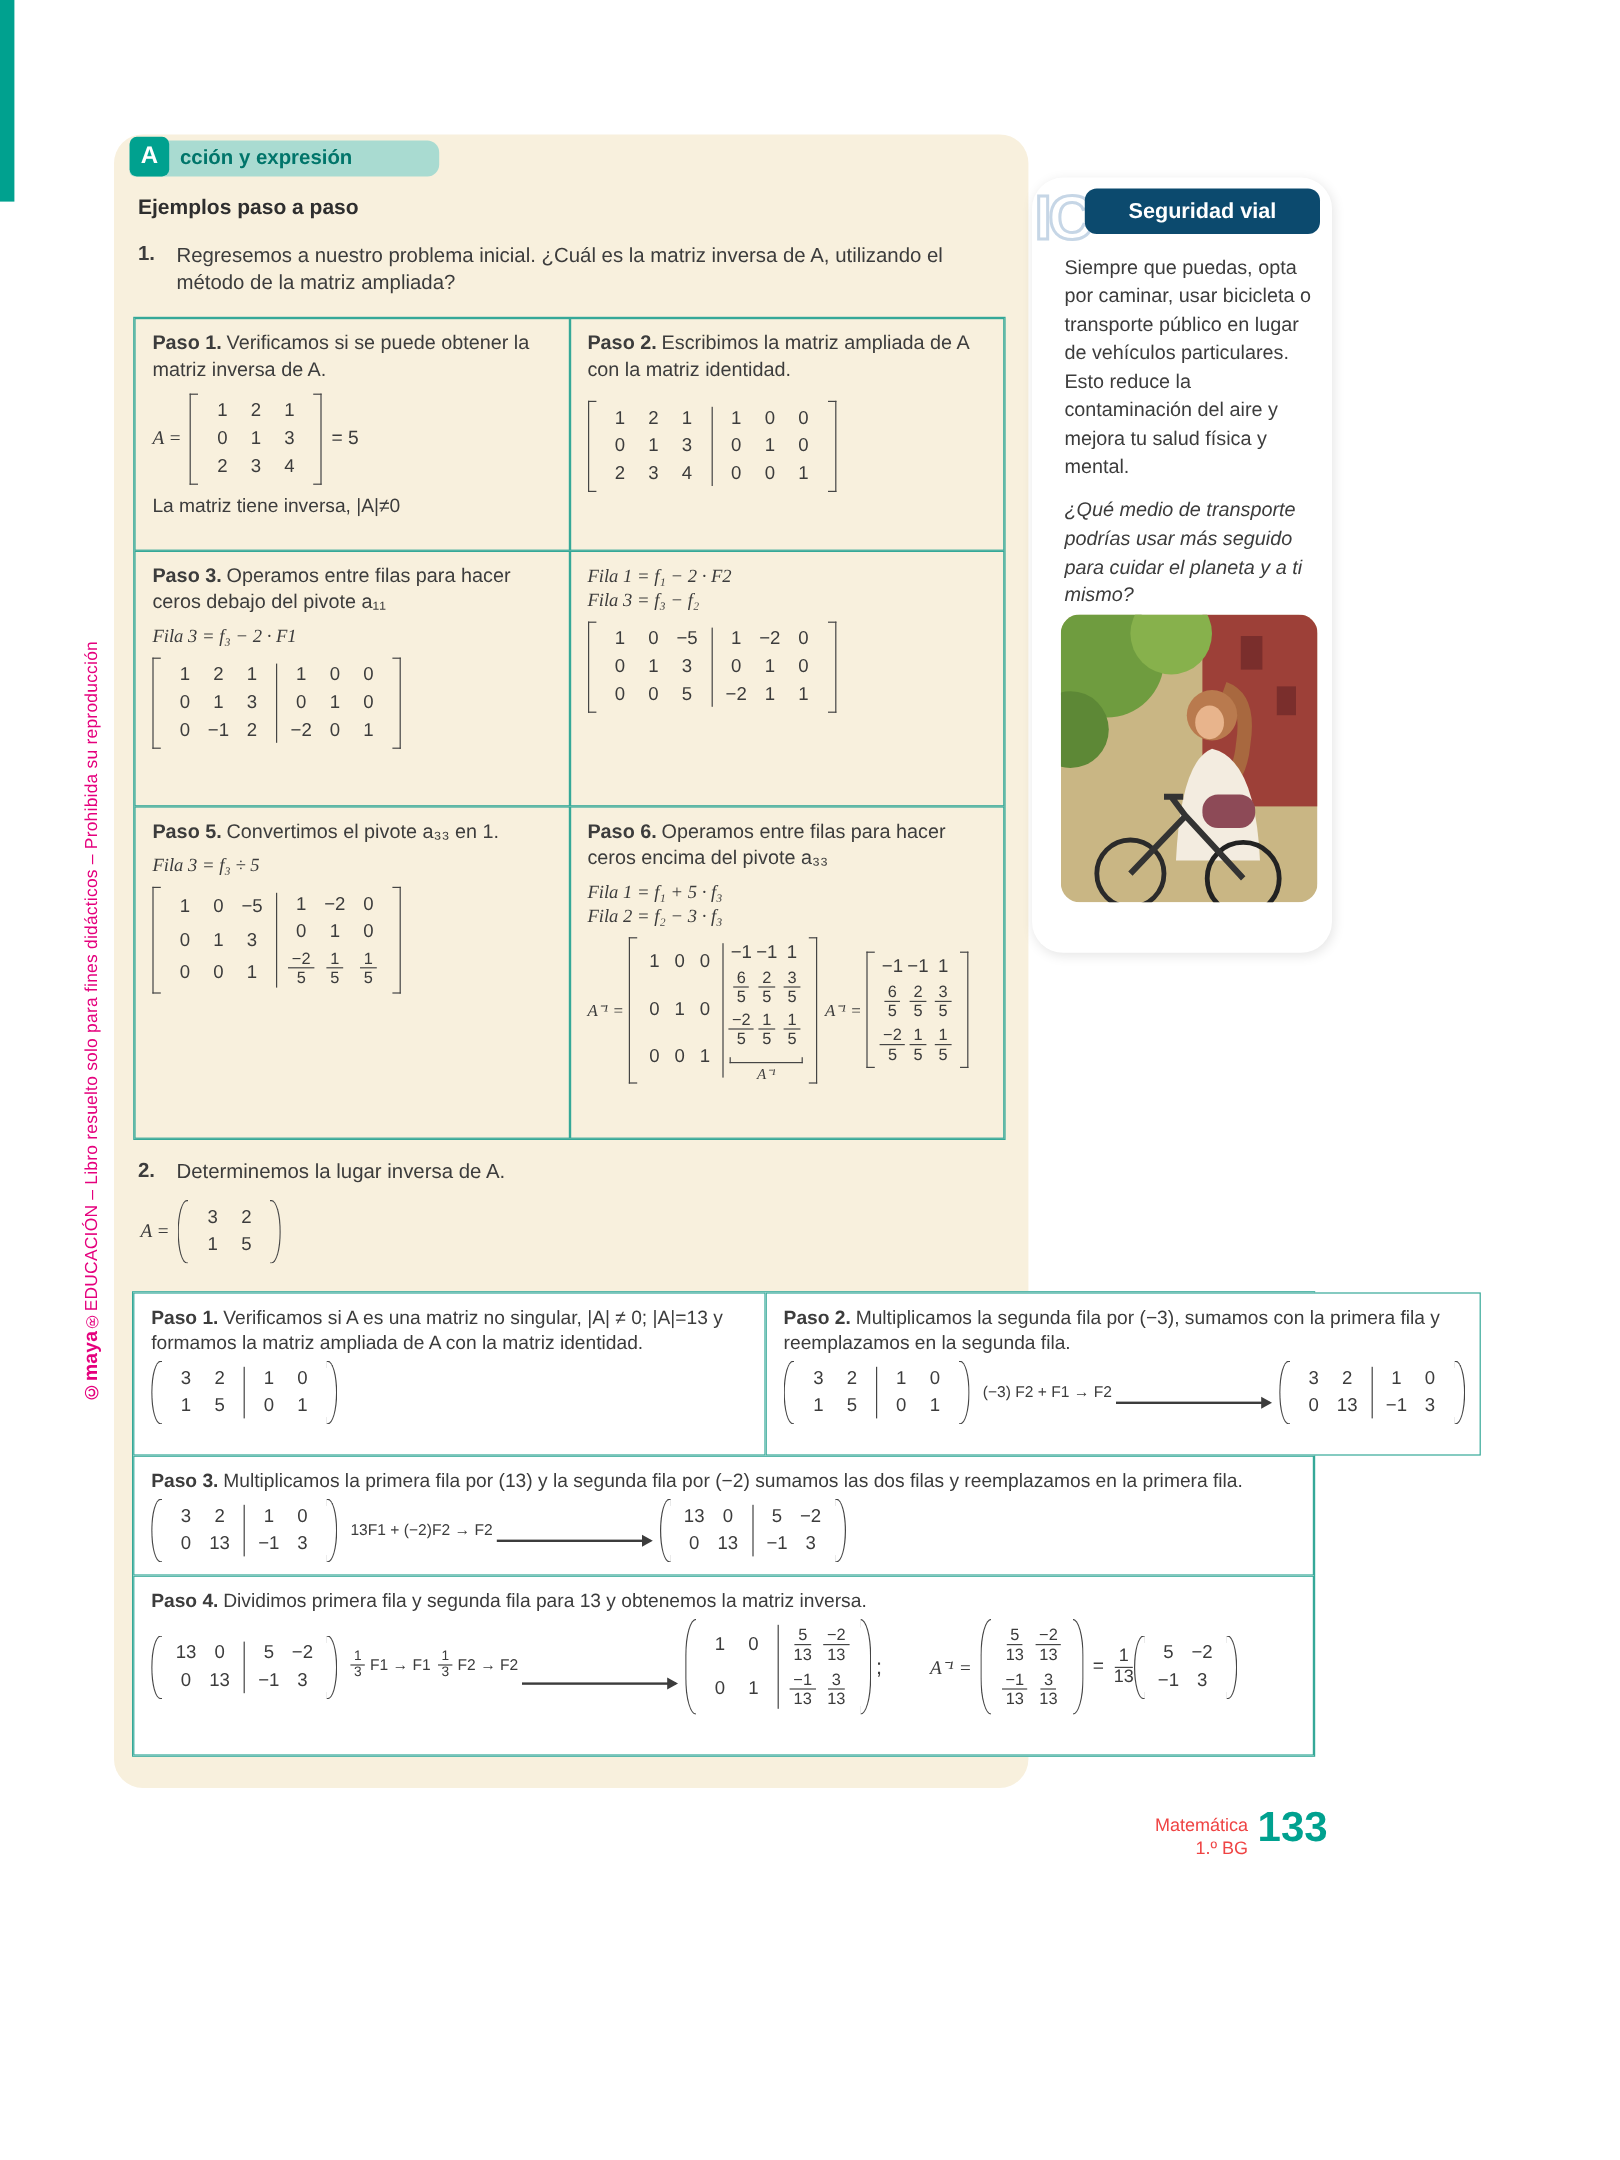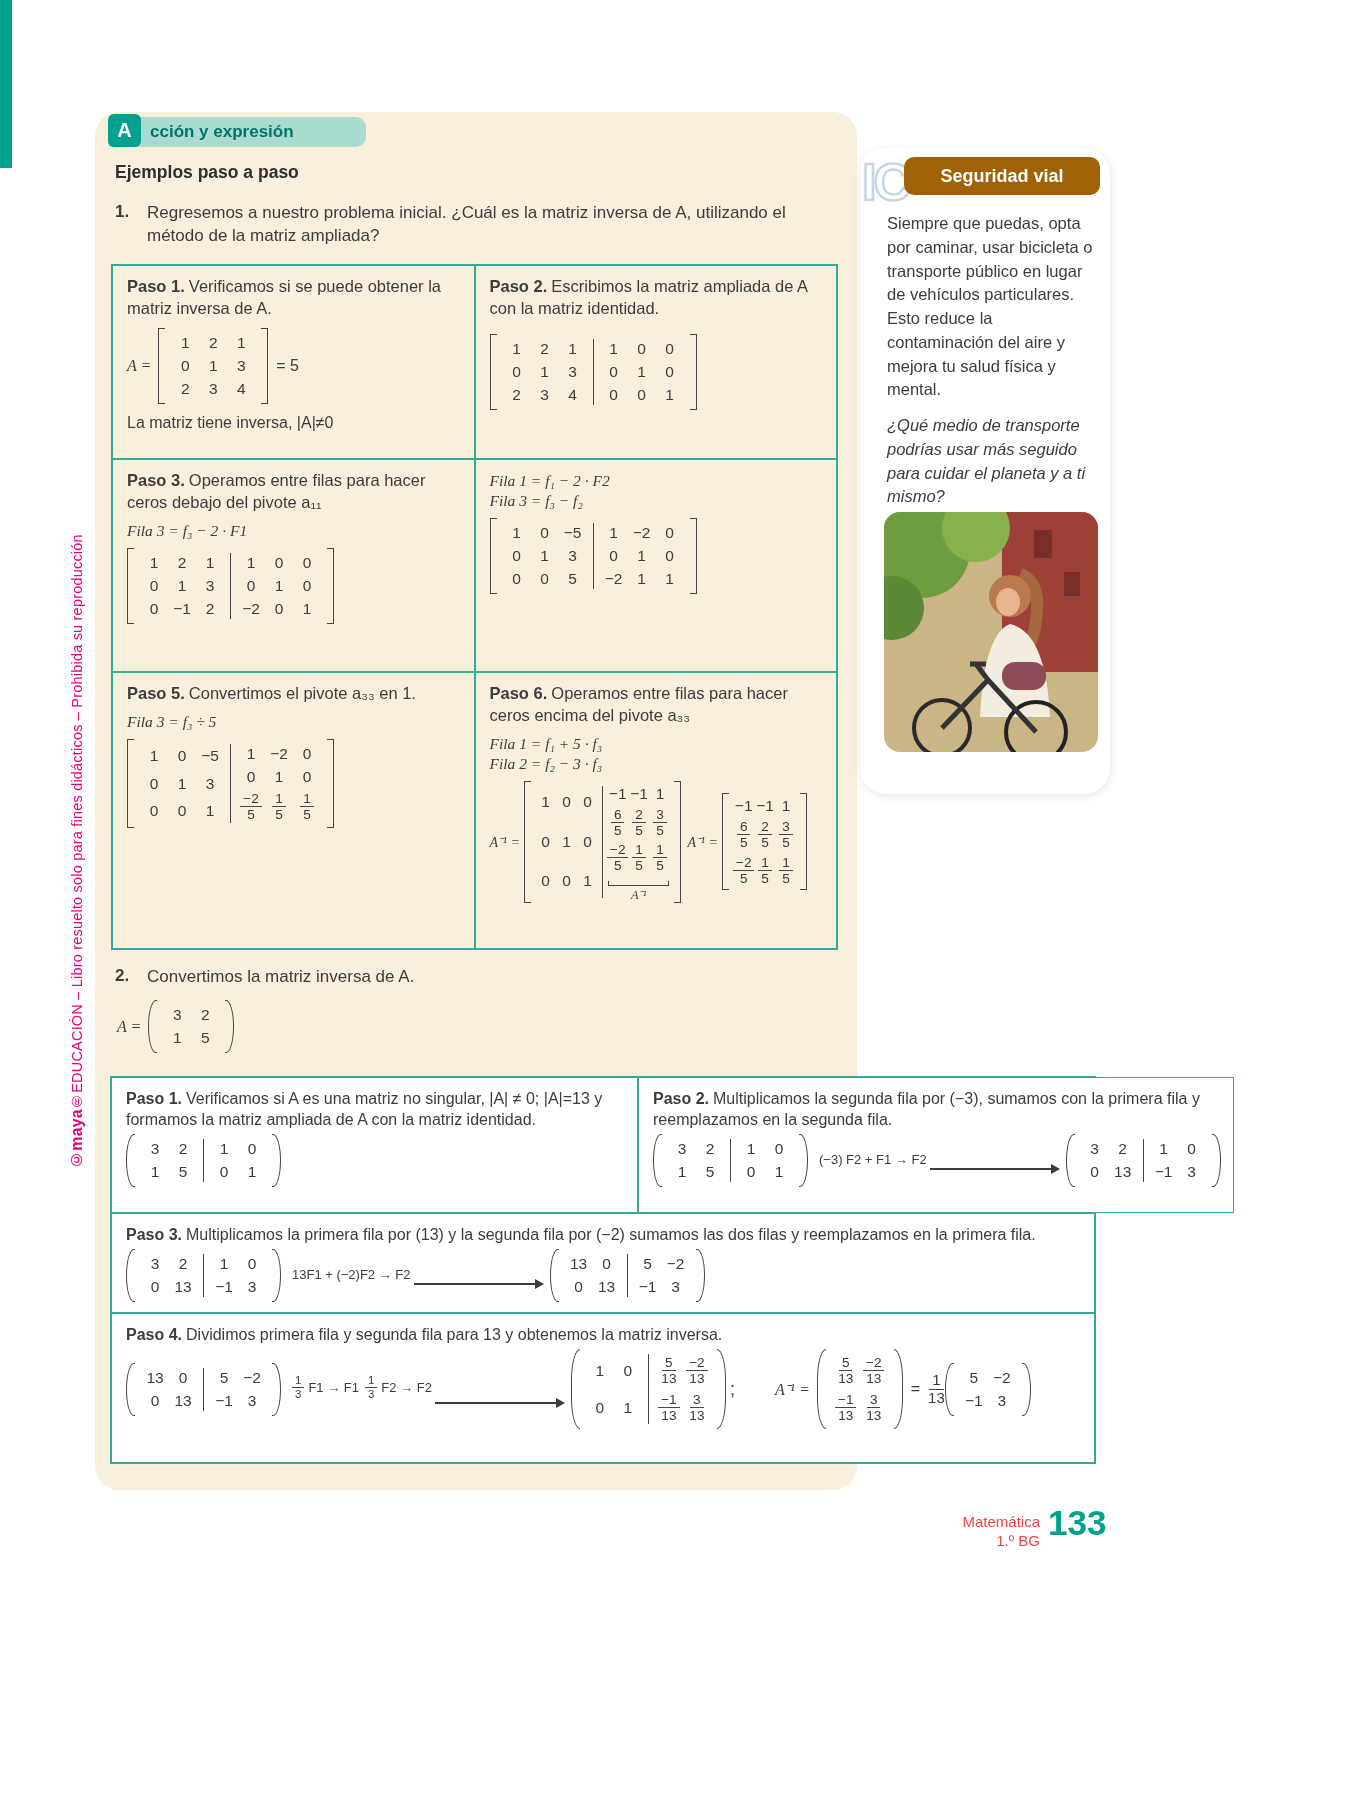--- a/index.html
+++ b/index.html
@@ -86,21 +86,21 @@
   .c-s3 { min-height:99px; }
   .c-s4 { min-height:150px; }
   .t2 .ctext { margin-bottom:4px; }
   .t2 .mrow { margin-top:4px; }
 
   
   .card { position:absolute; left:860px; top:148px; width:250px; height:646px; background:#fff;
     border-radius:26px; box-shadow:1px 2px 10px rgba(0,0,0,.10); }
   .ic-mark { position:absolute; left:2px; top:4px; font-size:52px; font-weight:800; letter-spacing:-3px;
     color:#ffffff; -webkit-text-stroke:2.5px #c6d6e6; text-stroke:2.5px #c6d6e6;text-align:right; }
-  .pill { position:absolute; left:44px; top:9px; width:196px; height:38px; background:#a16207;
+  .pill { position:absolute; left:44px; top:9px; width:196px; height:38px; background:#0c4a6e;
     border-radius:10px; color:#fff; font-weight:bold; font-size:18px;
     display:flex; align-items:center; justify-content:center; }
   .sb-body { position:absolute; left:27px; top:64px; width:214px; font-size:16.5px; line-height:1.44; }
   .sb-q { position:absolute; left:27px; top:266px; width:214px; font-size:16.5px; line-height:1.44;
     font-style:italic; }
   .photo { position:absolute; left:24px; top:364px; width:214px; height:240px; border-radius:16px;
     overflow:hidden; }
 
   
   .f-label { position:absolute; left:928px; top:1513px; width:112px; text-align:right;
@@ -391,21 +391,21 @@
                 </span>
               </span>
             <span class="sqR"></span>
           </span>
         </div>
       </div>
     </div>
 
     <div class="item" style="left:20px; top:854px;">
       <span class="inum">2.</span>
-      <span class="itext">Convertimos la matriz inversa de A.</span>
+      <span class="itext">Determinemos la lugar inversa de A.</span>
     </div>
 
     <div class="a2row">
       <i class="mlead">A =</i>
       <span class="mx">
         <span class="pnL"></span>
         <span class="mgrid" style="grid-template-columns: repeat(2, auto);">
             <span>3</span>
             <span>2</span>
             <span>1</span>

